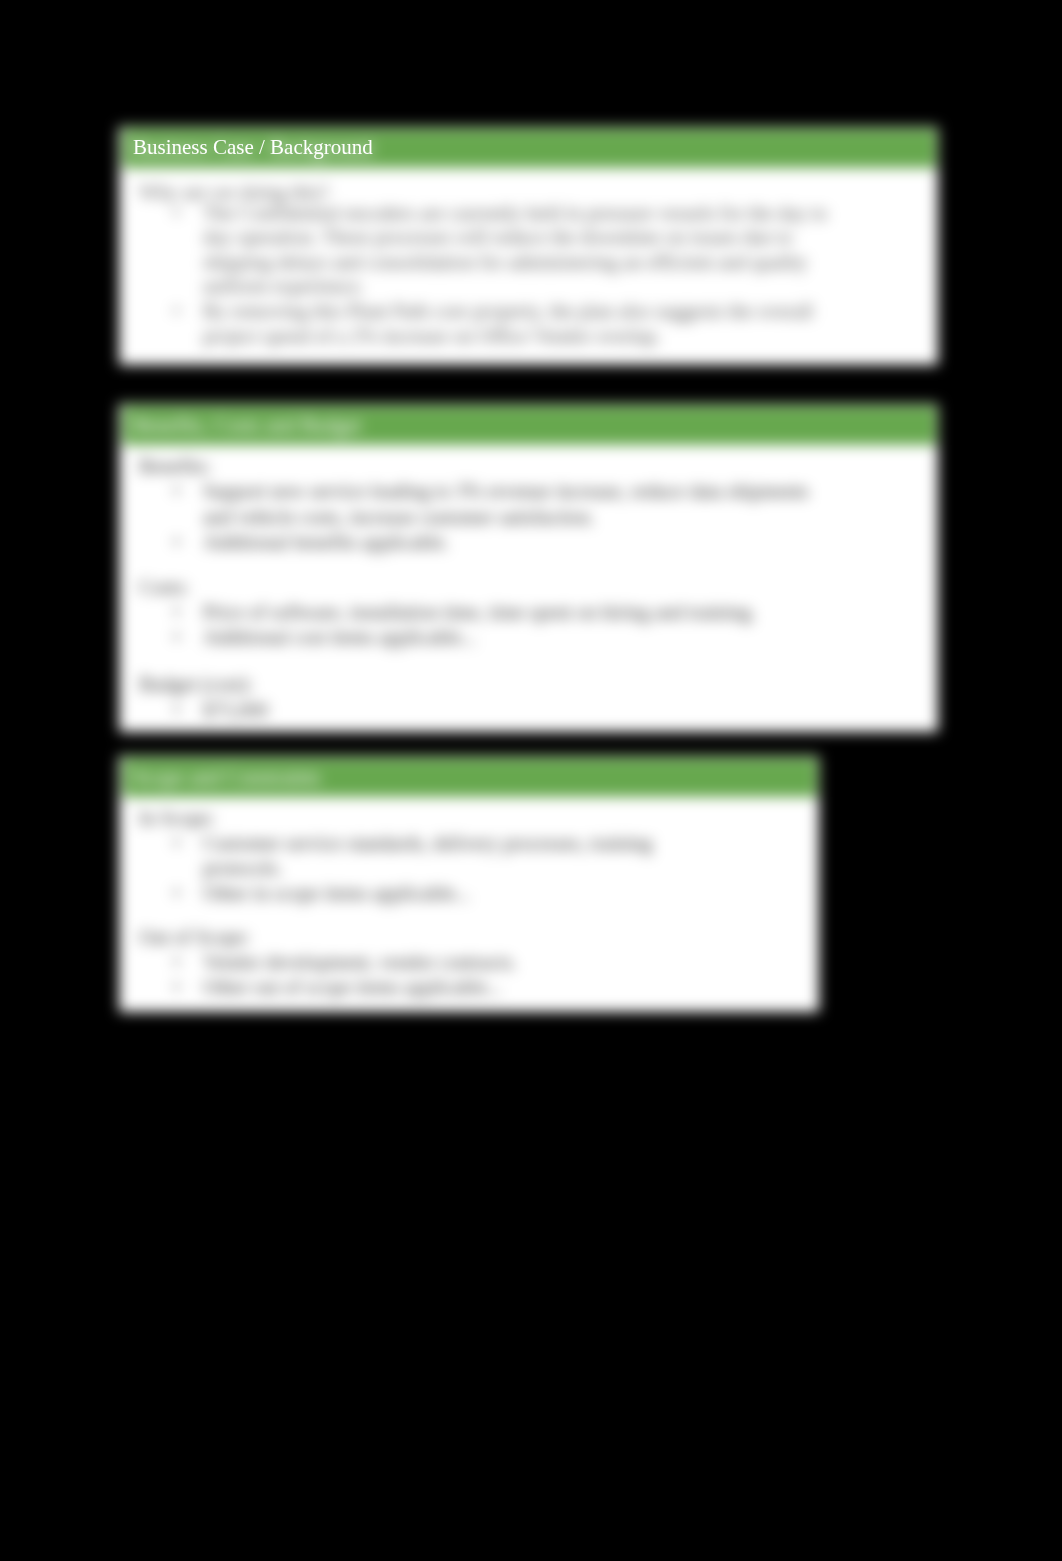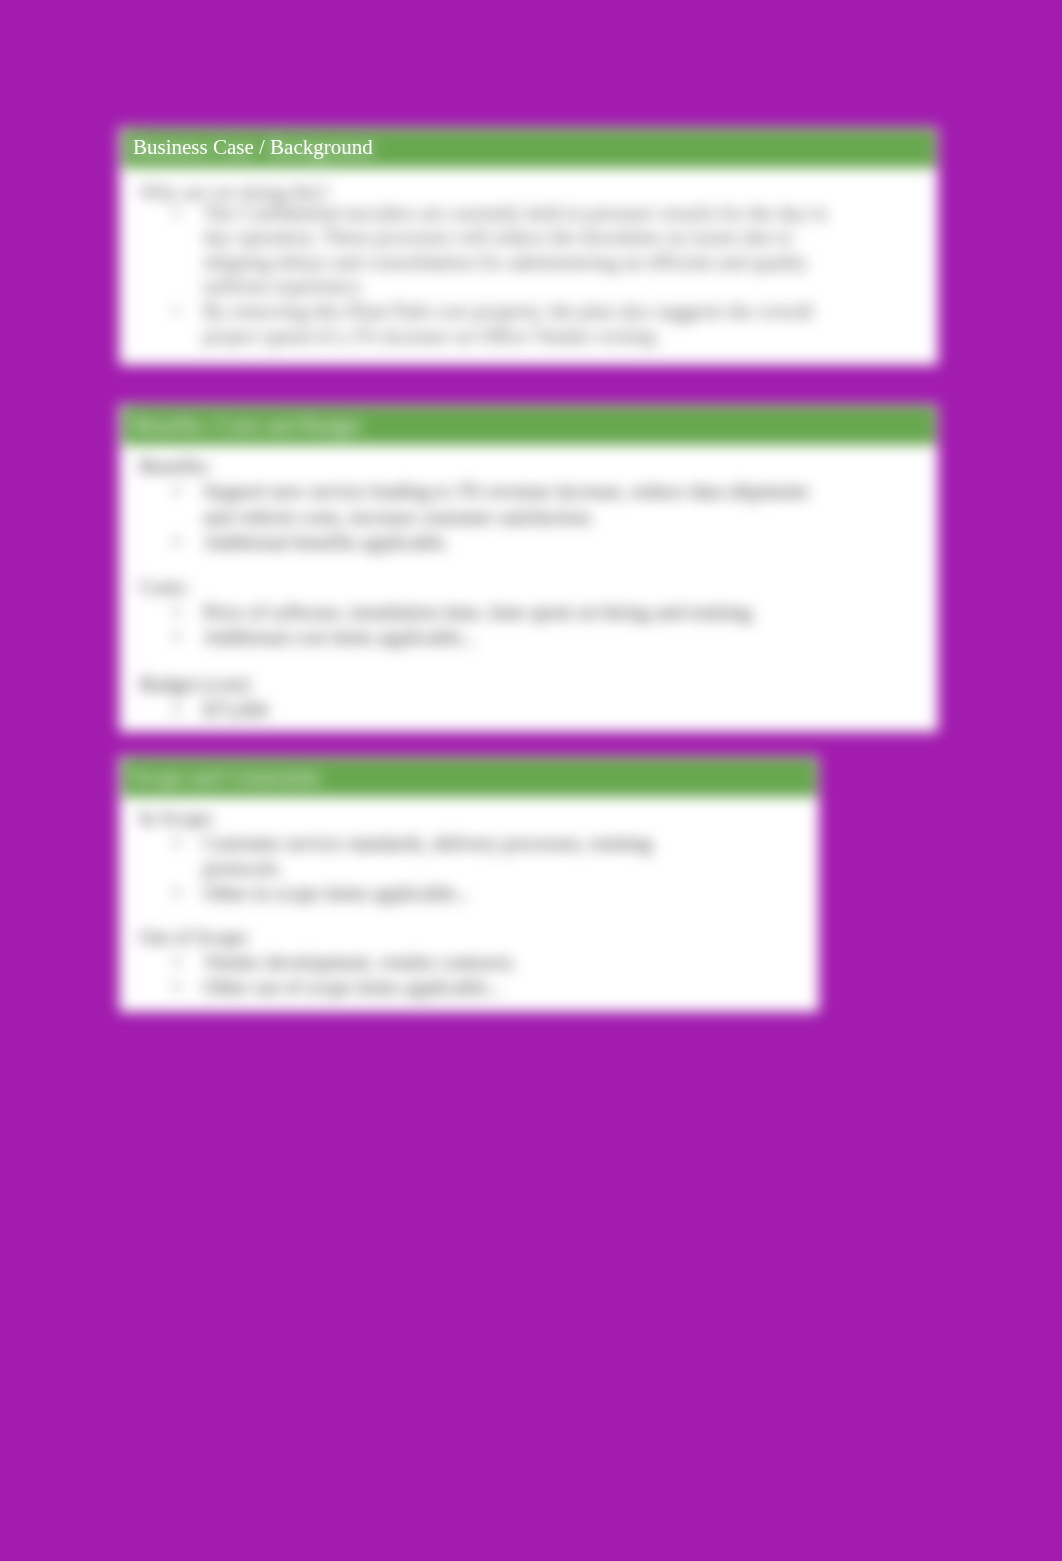--- a/index.html
+++ b/index.html
@@ -1,18 +1,18 @@
 <!DOCTYPE html>
 <html><head>
 <meta charset="utf-8">
 <title>Business Case Document</title>
 <style>
   html,body{margin:0;padding:0;}
   body{width:1062px;height:1561px;background:#ffffff;font-family:"Liberation Serif",serif;overflow:hidden;}
-  .page{position:absolute;left:0;top:0;width:1062px;height:1561px;background:#a21caf;}
+  .page{position:absolute;left:0;top:0;width:1062px;height:1561px;background:#000000;}
 
   
   .sheet{position:absolute;left:0;top:0;width:1062px;height:1561px;filter:blur(7px);}
 
   .card{position:absolute;background:#ffffff;border:1px solid #dcdcdc;box-sizing:border-box;}
   .card-header{position:absolute;left:3px;top:1px;right:1px;background:#67A84E;color:#ffffff;
                font-size:21px;line-height:39px;height:39px;padding-left:10px;box-sizing:border-box;white-space:nowrap;}
   .card-body{position:absolute;left:1px;top:41px;right:1px;bottom:1px;padding:8px 12px 0 18px;box-sizing:border-box;}
   .narrow ul{width:495px;}
   .lh2 ul{width:630px;}

